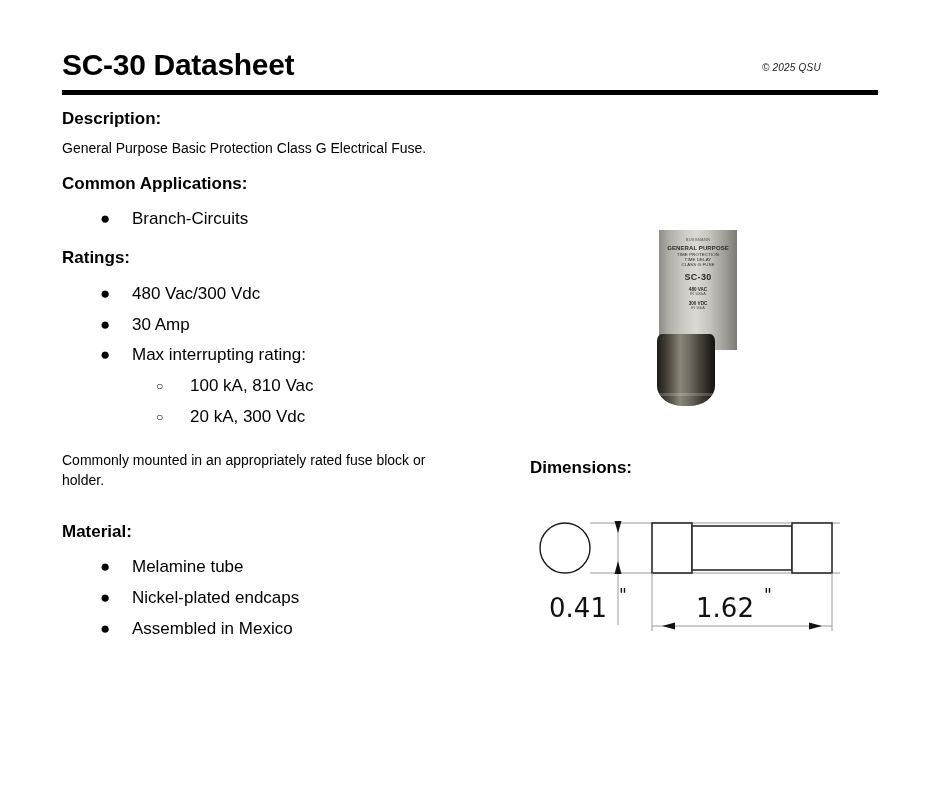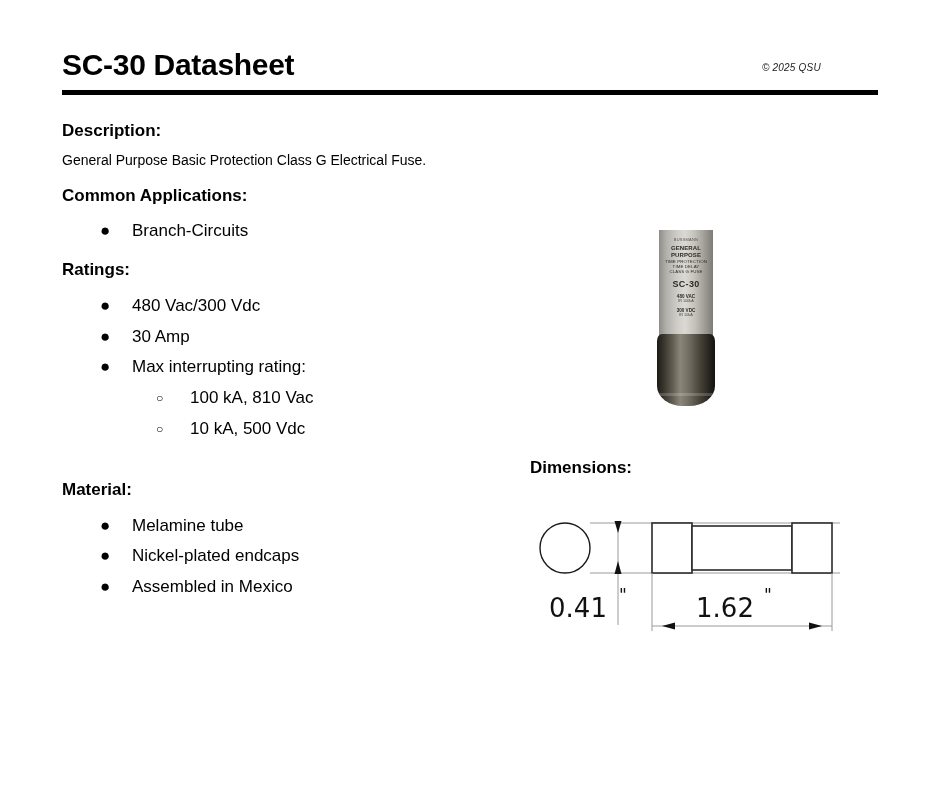--- a/index.html
+++ b/index.html
@@ -45,21 +45,21 @@
     top: 90px;
     width: 816px;
     height: 5px;
     background: #000000;
   }
 
   
   #left-col {
     position: absolute;
     left: 62px;
-    top: 120px;
+    top: 108px;
     width: 430px;
   }
   .sec-heading {
     font-size: 17px;
     font-weight: bold;
     line-height: 1.25;
     margin: 0 0 10px 0;
   }
   .body-par {
     font-size: 14px;
@@ -158,20 +158,21 @@
   #fuse-photo .body {
     position: absolute;
     left: 4px;
     top: 62px;
     width: 54px;
     height: 120px;
     background:
       linear-gradient(90deg,
         #8f8d88 0%, #b3b1ab 14%, #cfcdc7 34%, #dbd9d3 48%,
         #c4c2bb 66%, #a09e97 84%, #7d7b75 100%);
+    padding-left: 24px;
   }
   #fuse-photo .label {
     position: absolute;
     left: 5px;
     right: 5px;
     top: 8px;
     text-align: center;
     color: #2b2a28;
     font-family: "Liberation Sans", sans-serif;
     line-height: 1.18;
@@ -266,27 +267,28 @@
     <li>
       <span class="bullet-dot">●</span>
       <span>Max interrupting rating:</span>
       <ul class="subbullets">
         <li>
           <span class="bullet-circle">○</span>
           <span>100 kA, 810 Vac</span>
         </li>
         <li>
           <span class="bullet-circle">○</span>
-          <span>10 kA, 500 Vdc</span>
+          <span>20 kA, 300 Vdc</span>
         </li>
       </ul>
     </li>
   </ul>
 
   <div class="gap-sm"></div>
+  <p class="body-par">Commonly mounted in an appropriately rated fuse block or holder.</p>
 
   <div class="gap-md"></div>
   <div class="sec-heading">Material:</div>
   <ul class="bullets">
     <li>
       <span class="bullet-dot">●</span>
       <span>Melamine tube</span>
     </li>
     <li>
       <span class="bullet-dot">●</span>

